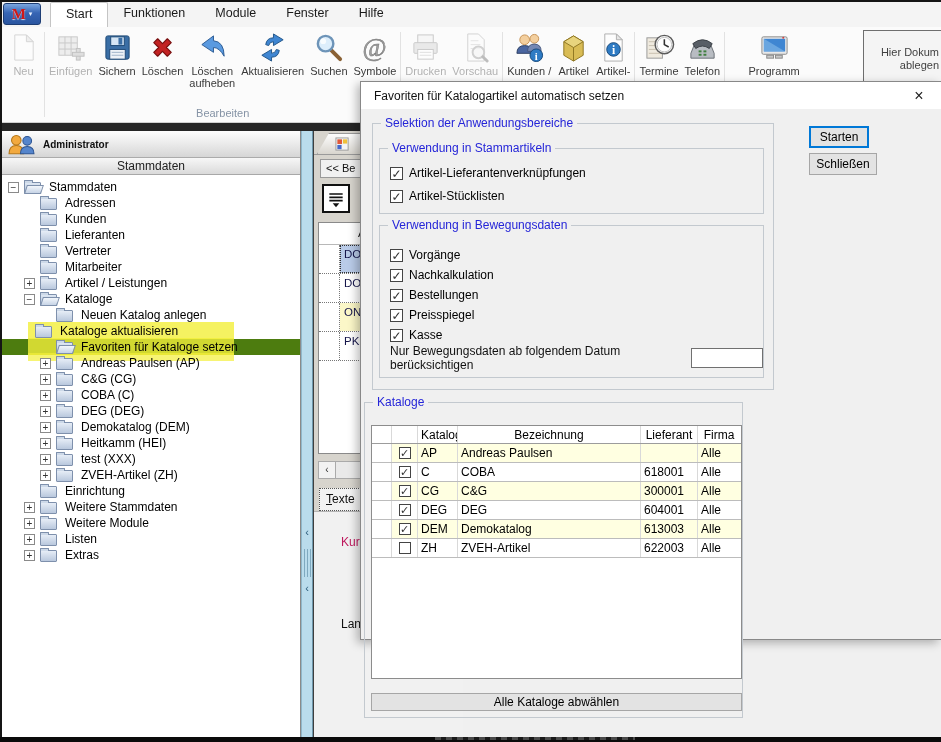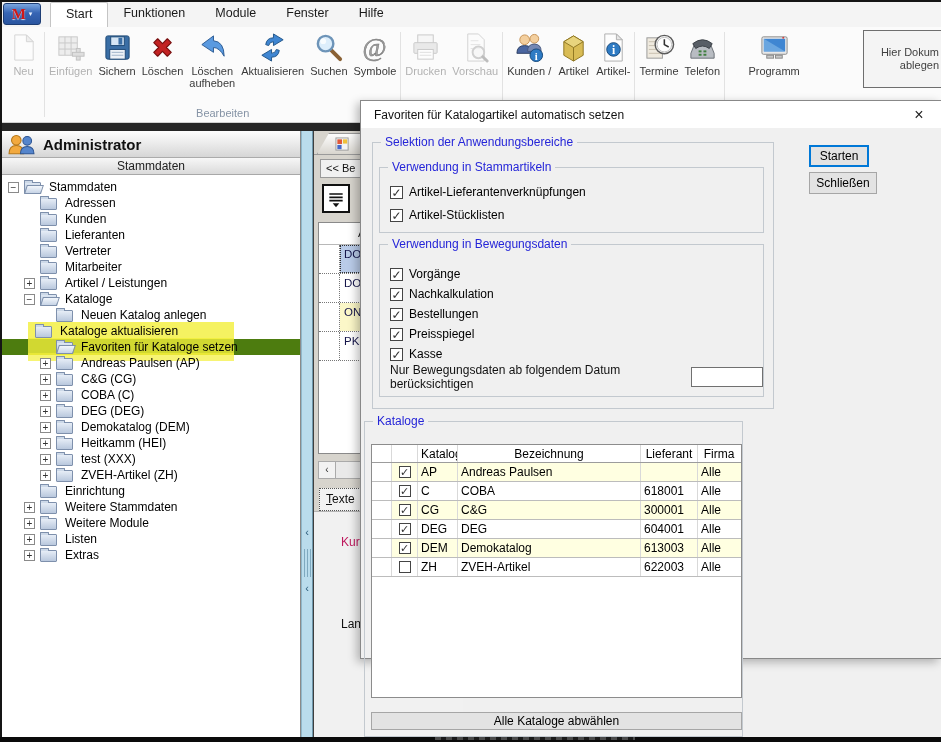--- a/index.html
+++ b/index.html
@@ -40,21 +40,21 @@
 #dropzone{position:absolute;left:861px;top:3px;width:80px;height:58px;border:1px solid #6e6e6e;background:#f4f4f4;
   display:flex;flex-direction:column;justify-content:center;text-align:right;padding-right:3px;
   font-size:11px;line-height:13px;color:#3f3f3f;z-index:6;}
 
 #darkstrip{position:absolute;left:0;top:123px;right:0;height:8px;background:#262626;}
 
 
 #sidebar{position:absolute;left:2px;top:131px;width:299px;bottom:5px;background:#fff;border-right:1px solid #8a8a8a;overflow:hidden;}
 #admin-header{height:27px;background:linear-gradient(#fefefe,#d6d6d6);border-bottom:1px solid #ababab;display:flex;align-items:center;padding-left:6px;gap:8px;}
 .people-icon svg{width:27px;height:21px;display:block;}
-#admin-title{font-size:15px;font-weight:bold;color:#101010;}
+#admin-title{font-size:10px;font-weight:bold;color:#101010;}
 #stamm-bar{height:17px;background:linear-gradient(#f7f7f7,#dadada);border-bottom:1px solid #a8a8a8;text-align:center;font-size:12px;line-height:16px;color:#222;}
 #tree{padding-top:4px;}
 .trow{position:relative;height:16px;display:flex;align-items:center;font-size:12px;color:#000;white-space:nowrap;}
 .trow.sel{background:#4d7c0f;}
 .trow.hl::before{content:"";position:absolute;left:26px;top:-1px;width:206px;height:17px;background:#f3ef39;opacity:.8;}
 .trow.hl-icon::before{content:"";position:absolute;left:26px;top:-2px;width:206px;height:8px;background:#f3ef39;opacity:.7;}
 .exp{width:11px;height:11px;border:1px solid #8a8a8a;background:#fff;font-size:10px;line-height:9px;text-align:center;color:#333;margin-right:5px;flex:none;position:relative;z-index:1;}
 .exp.hidden{visibility:hidden;}
 .folder{position:relative;width:17px;height:12px;margin:1px 6px 0 0;flex:none;background:linear-gradient(#e6edf6,#b9c8dd);
   border:1px solid #7e90ac;border-radius:1px;z-index:1;}
@@ -92,21 +92,21 @@
 .bg-hscroll{position:absolute;left:4px;top:330px;width:142px;height:18px;background:#e9e9e9;border:1px solid #aaa;display:flex;}
 .bg-hscroll .larrow{width:17px;height:100%;background:#f2f2f2;border-right:1px solid #aaa;font-size:10px;text-align:center;line-height:15px;color:#333;}
 .bg-panel{position:absolute;left:0;top:380px;right:0;bottom:0;background:#f1f1f1;border-top:1px solid #b5b5b5;}
 .bg-texte{position:absolute;left:5px;top:357px;width:150px;height:23px;background:#f2f2f2;border:1px dotted #555;padding:3px 0 0 6px;z-index:1;}
 .texte-label{display:block;font-size:12px;color:#111;}
 .texte-label::first-letter{text-decoration:underline;}
 .bg-kur{position:absolute;left:27px;top:404px;font-size:12px;color:#be185d;z-index:1;}
 .bg-lan{position:absolute;left:27px;top:486px;font-size:12px;color:#111;z-index:1;}
 
 
-#dialog{position:absolute;left:360px;top:100px;width:581px;height:559px;background:#eab308;
+#dialog{position:absolute;left:360px;top:81px;width:581px;height:559px;background:#eab308;
   border:1px solid #888;border-right:none;box-shadow:-3px 3px 9px rgba(0,0,0,.28);z-index:40;}
 #dlg-title{height:27px;background:#fff;display:flex;align-items:center;padding-left:13px;font-size:12px;color:#111;}
 #dlg-close{position:absolute;top:3px;right:11px;width:22px;height:22px;text-align:center;font-size:16px;line-height:21px;color:#222;}
 #dlg-body{position:absolute;left:0;top:27px;right:0;bottom:0;background:#f0f0f0;}
 .grp{position:absolute;border:1px solid #c3c9cf;}
 .grp-label{position:absolute;top:-8px;left:8px;background:#f0f0f0;padding:0 4px;font-size:12px;color:#2525d8;white-space:nowrap;}
 #grp-sel{left:11px;top:14px;width:402px;height:267px;}
 #grp-stamm{left:6px;top:24px;width:385px;height:66px;}
 #grp-beweg{left:6px;top:101px;width:385px;height:153px;}
 .cbcol{position:absolute;left:10px;display:flex;flex-direction:column;}

